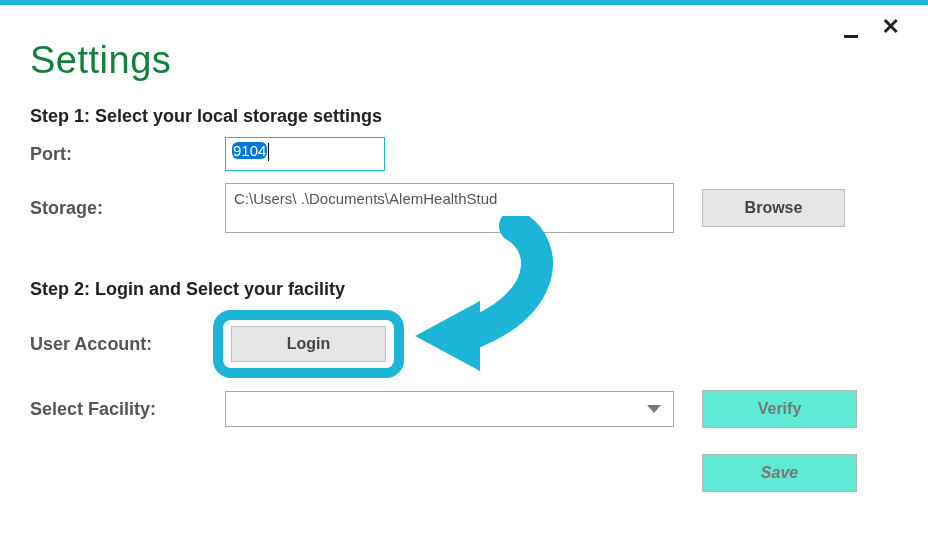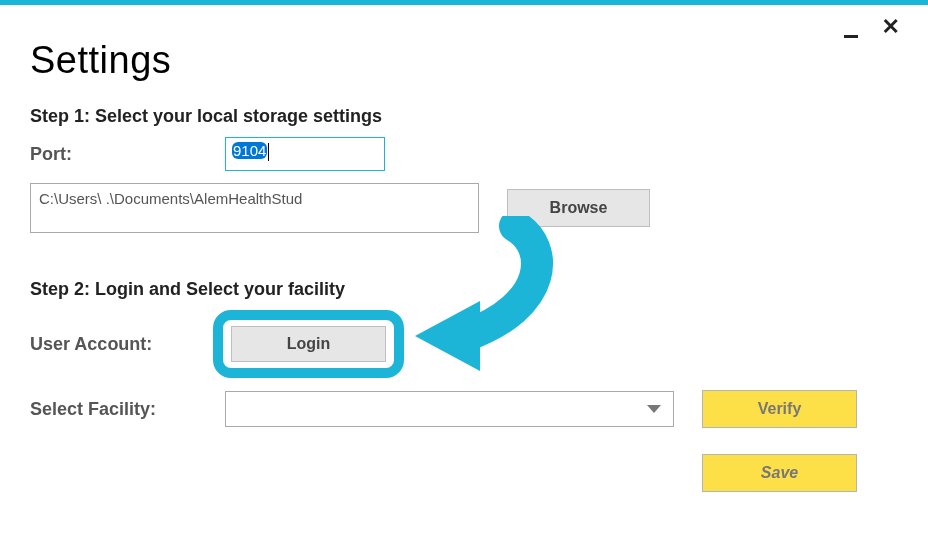--- a/index.html
+++ b/index.html
@@ -42,21 +42,21 @@
     .close-icon {
       font-size: 24px;
       font-weight: bold;
     }
     .content {
       padding: 20px 30px 0 30px;
     }
     h1.page-title {
       font-size: 38px;
       font-weight: 300;
-      color: #000000;
+      color: #15803d;
       margin: 14px 0 24px 0;
       letter-spacing: 0.5px;
     }
     .step-heading {
       font-size: 18px;
       font-weight: 700;
       color: #222;
       margin-top: 4px;
       margin-bottom: 10px;
     }
@@ -154,21 +154,21 @@
       width: 0;
       height: 0;
       border-left: 7px solid transparent;
       border-right: 7px solid transparent;
       border-top: 8px solid #777;
     }
     .verify-btn, .save-btn {
       width: 155px;
       height: 38px;
       margin-left: 28px;
-      background: #fde047;
+      background: #5eead4;
       border: 1px solid #b5b5b5;
       font-size: 16px;
       color: #777;
       font-weight: 600;
     }
     .save-btn {
       margin-left: 0;
       margin-top: 14px;
     }
     .arrow-annotation {
@@ -194,20 +194,21 @@
   <h1 class="page-title">Settings</h1>
 
   <div class="step-heading">Step 1:  Select your local storage settings</div>
 
   <div class="form-row">
     <div class="form-label">Port:</div>
     <div class="port-input"><span class="selected">9104</span><span class="caret"></span></div>
   </div>
 
   <div class="form-row">
+    <div class="form-label">Storage:</div>
     <div class="storage-input"><span>C:\Users\                          .\Documents\AlemHealthStud</span></div>
     <button class="browse-btn">Browse</button>
   </div>
 
   <div class="step-heading step2-heading">Step 2:  Login and Select your facility</div>
 
   <div class="form-row">
     <div class="form-label">User Account:</div>
     <div class="login-btn-wrap" style="margin-left:-12px;">
       <div class="login-highlight">

